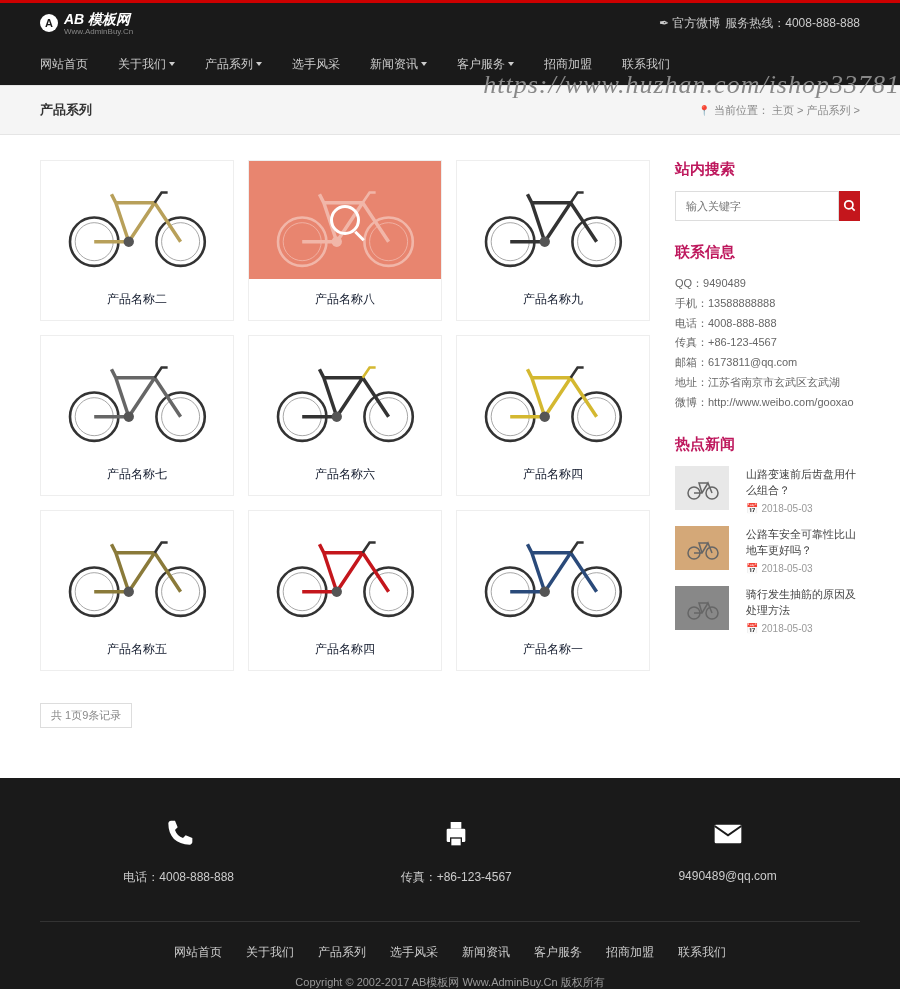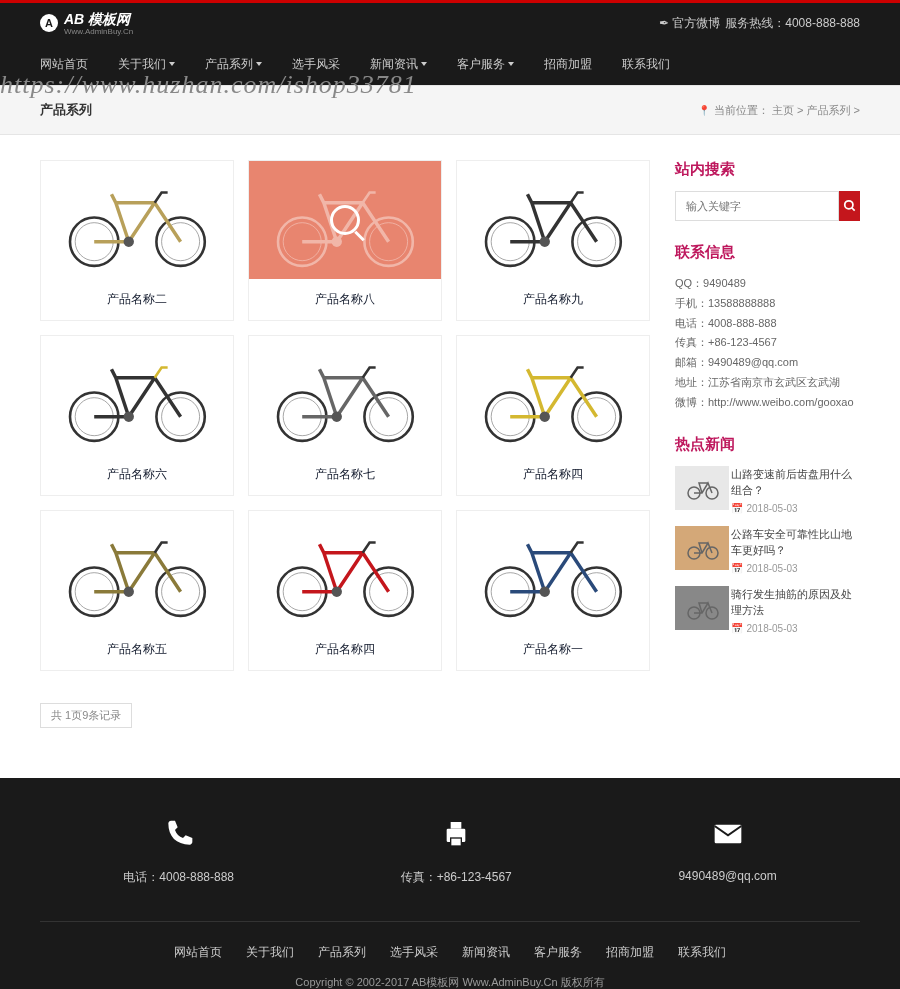--- a/index.html
+++ b/index.html
@@ -10,21 +10,21 @@
 .topbar .container{display:flex;align-items:center;justify-content:space-between;height:100%}
 .logo{display:flex;align-items:center;gap:6px;color:#fff}
 .logo-icon{width:18px;height:18px;border-radius:50%;background:#fff;display:flex;align-items:center;justify-content:center;color:#1a1a1a;font-weight:bold;font-size:11px}
 .logo-text{font-weight:bold;font-size:14px;font-style:italic}
 .logo-sub{font-size:8px;color:#888;margin-top:-2px}
 .top-right{display:flex;align-items:center;gap:5px;font-size:12px}
 .navbar{background:#1a1a1a;height:42px}
 .navbar .container{display:flex;align-items:center;height:100%;gap:30px}
 .nav-item{color:#ccc;font-size:12px;display:flex;align-items:center;gap:3px;cursor:pointer}
 .caret{width:0;height:0;border-left:3px solid transparent;border-right:3px solid transparent;border-top:4px solid #ccc}
-.watermark{position:absolute;top:70px;left:0;width:100%;text-align:left;font-family:serif;font-size:26px;color:#888;letter-spacing:1px;pointer-events:none;z-index:5;font-style:italic}
+.watermark{position:absolute;top:70px;left:0;width:100%;text-align:right;font-family:serif;font-size:26px;color:#888;letter-spacing:1px;pointer-events:none;z-index:5;font-style:italic}
 .breadcrumb-bar{background:#f5f5f5;border-top:1px solid #e5e5e5;border-bottom:1px solid #e5e5e5;padding:15px 0}
 .breadcrumb-bar .container{display:flex;justify-content:space-between;align-items:center;font-size:13px}
 .bc-right{color:#888;font-size:11px}
 .bc-right a{color:#888}
 .main{padding:25px 0 50px}
 .main .container{display:flex;gap:25px}
 .content{flex:1}
 .sidebar{width:185px}
 .product-grid{display:grid;grid-template-columns:repeat(3,1fr);gap:14px}
 .product-card{border:1px solid #eee;background:#fff;cursor:pointer}
@@ -36,21 +36,21 @@
 .product-card.hover .zoom-icon{display:block}
 .product-name{text-align:center;padding:12px 0;font-size:12px;color:#0f172a}
 .pagination{margin-top:32px}
 .page-info{display:inline-block;border:1px solid #ddd;padding:4px 10px;font-size:11px;color:#888}
 .side-title{font-size:15px;font-weight:bold;margin-bottom:12px;color:#be185d}
 .search-box{display:flex;margin-bottom:22px}
 .search-input{flex:1;border:1px solid #ddd;padding:8px 10px;font-size:11px;outline:none}
 .search-btn{width:34px;background:#c4161c;border:none;color:#fff;cursor:pointer;display:flex;align-items:center;justify-content:center}
 .contact-list{margin-bottom:22px}
 .contact-list p{font-size:11px;color:#666;line-height:1.8}
-.news-item{display:flex;gap:2px;margin-bottom:12px}
+.news-item{display:flex;gap:17px;margin-bottom:12px}
 .news-thumb{width:54px;height:44px;background:#ddd;flex-shrink:0;display:flex;align-items:center;justify-content:center}
 .news-info{flex:1}
 .news-title{font-size:11px;color:#444;line-height:1.5;margin-bottom:4px}
 .news-date{font-size:10px;color:#999;display:flex;align-items:center;gap:3px}
 .footer{background:#1a1a1a;color:#ccc;padding:40px 0 30px}
 .footer-contacts{display:flex;justify-content:space-around;padding-bottom:35px;border-bottom:1px solid #333}
 .fc-item{text-align:center}
 .fc-icon{font-size:30px;margin-bottom:12px;color:#fff}
 .fc-text{font-size:12px;color:#ccc}
 .footer-nav{text-align:center;padding:22px 0 14px}
@@ -171,40 +171,40 @@
             </div>
             <div class="product-name">产品名称九</div>
           </div>
           <div class="product-card">
             <div class="product-img">
               <svg class="bike-svg" viewBox="0 0 200 120">
                 <circle cx="50" cy="85" r="28" fill="none" stroke="#333" stroke-width="3"></circle>
                 <circle cx="150" cy="85" r="28" fill="none" stroke="#333" stroke-width="3"></circle>
                 <circle cx="50" cy="85" r="22" fill="none" stroke="#999" stroke-width="1"></circle>
                 <circle cx="150" cy="85" r="22" fill="none" stroke="#999" stroke-width="1"></circle>
+                <path d="M50 85 L90 85 L120 40 L150 85 M90 85 L75 40 L120 40 M75 40 L70 30" fill="none" stroke="#666" stroke-width="4" stroke-linejoin="round"></path>
+                <path d="M120 40 L128 28 L135 28" fill="none" stroke="#333" stroke-width="3"></path>
+                <circle cx="90" cy="85" r="6" fill="#555"></circle>
+              </svg>
+            </div>
+            <div class="product-name">产品名称七</div>
+          </div>
+          <div class="product-card">
+            <div class="product-img">
+              <svg class="bike-svg" viewBox="0 0 200 120">
+                <circle cx="50" cy="85" r="28" fill="none" stroke="#333" stroke-width="3"></circle>
+                <circle cx="150" cy="85" r="28" fill="none" stroke="#333" stroke-width="3"></circle>
+                <circle cx="50" cy="85" r="22" fill="none" stroke="#999" stroke-width="1"></circle>
+                <circle cx="150" cy="85" r="22" fill="none" stroke="#999" stroke-width="1"></circle>
                 <path d="M50 85 L90 85 L120 40 L150 85 M90 85 L75 40 L120 40 M75 40 L70 30" fill="none" stroke="#333" stroke-width="4" stroke-linejoin="round"></path>
                 <path d="M120 40 L128 28 L135 28" fill="none" stroke="#d4b830" stroke-width="3"></path>
                 <circle cx="90" cy="85" r="6" fill="#555"></circle>
               </svg>
             </div>
             <div class="product-name">产品名称六</div>
-          </div>
-          <div class="product-card">
-            <div class="product-img">
-              <svg class="bike-svg" viewBox="0 0 200 120">
-                <circle cx="50" cy="85" r="28" fill="none" stroke="#333" stroke-width="3"></circle>
-                <circle cx="150" cy="85" r="28" fill="none" stroke="#333" stroke-width="3"></circle>
-                <circle cx="50" cy="85" r="22" fill="none" stroke="#999" stroke-width="1"></circle>
-                <circle cx="150" cy="85" r="22" fill="none" stroke="#999" stroke-width="1"></circle>
-                <path d="M50 85 L90 85 L120 40 L150 85 M90 85 L75 40 L120 40 M75 40 L70 30" fill="none" stroke="#666" stroke-width="4" stroke-linejoin="round"></path>
-                <path d="M120 40 L128 28 L135 28" fill="none" stroke="#333" stroke-width="3"></path>
-                <circle cx="90" cy="85" r="6" fill="#555"></circle>
-              </svg>
-            </div>
-            <div class="product-name">产品名称七</div>
           </div>
           <div class="product-card">
             <div class="product-img">
               <svg class="bike-svg" viewBox="0 0 200 120">
                 <circle cx="50" cy="85" r="28" fill="none" stroke="#333" stroke-width="3"></circle>
                 <circle cx="150" cy="85" r="28" fill="none" stroke="#333" stroke-width="3"></circle>
                 <circle cx="50" cy="85" r="22" fill="none" stroke="#999" stroke-width="1"></circle>
                 <circle cx="150" cy="85" r="22" fill="none" stroke="#999" stroke-width="1"></circle>
                 <path d="M50 85 L90 85 L120 40 L150 85 M90 85 L75 40 L120 40 M75 40 L70 30" fill="none" stroke="#d4b830" stroke-width="4" stroke-linejoin="round"></path>
                 <path d="M120 40 L128 28 L135 28" fill="none" stroke="#333" stroke-width="3"></path>
@@ -270,21 +270,21 @@
               <line x1="20" y1="20" x2="15" y2="15"></line>
             </svg>
         </button>
       </div>
       <div class="side-title">联系信息</div>
       <div class="contact-list" id="contact-list">
           <p>QQ：9490489</p>
           <p>手机：13588888888</p>
           <p>电话：4008-888-888</p>
           <p>传真：+86-123-4567</p>
-          <p>邮箱：9490489@qq.com</p>
+          <p>邮箱：6173811@qq.com</p>
           <p>地址：江苏省南京市玄武区玄武湖</p>
           <p>微博：http://www.weibo.com/gooxao</p>
         </div>
       <div class="side-title">热点新闻</div>
       <div id="news-list">
           <div class="news-item">
             <div class="news-thumb" style="background:#e8e8e8">
               <svg width="40" height="30" viewBox="0 0 40 30">
                 <circle cx="12" cy="20" r="6" fill="none" stroke="#666" stroke-width="1.5"></circle>
                 <circle cx="30" cy="20" r="6" fill="none" stroke="#666" stroke-width="1.5"></circle>

